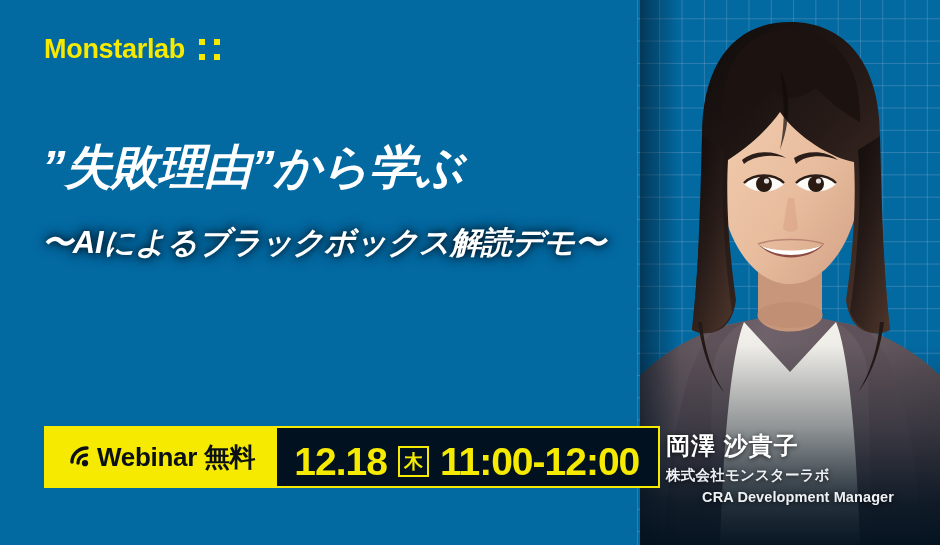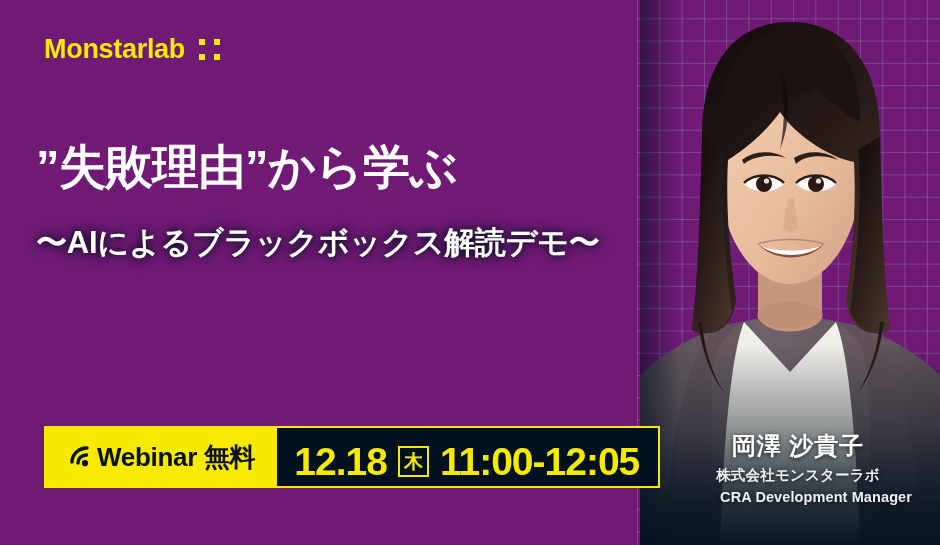--- a/index.html
+++ b/index.html
@@ -7,21 +7,21 @@
   html, body {
     width:940px; height:545px;
     background:#000;
     font-family:"Liberation Sans","DejaVu Sans",sans-serif;
     overflow:hidden;
   }
 
   .banner{
     position:relative;
     width:940px; height:545px;
-    background:#701a75;
+    background:#0369a1;
     overflow:hidden;
   }
 
   
   .grid-overlay{
     position:absolute;
     left:637px; top:0;
     width:303px; height:545px;
     background-image:
       linear-gradient(to right, rgba(150,180,210,.30) 1px, transparent 1px),
@@ -64,23 +64,24 @@
     line-height:1;
     white-space:nowrap;
   }
   .logo-mark{ display:flex; gap:9px; align-items:center; }
   .logo-mark .col{ display:flex; flex-direction:column; gap:9px; }
   .logo-mark .dot{ width:6px; height:6px; background:#f5ea00; }
 
   
   .headline{
     position:absolute;
-    left:36px; top:138px;
+    left:42px; top:138px;
     z-index:5;
     width:660px;
+    font-style:italic;
   }
   .h-line{
     color:#ffffff;
     font-weight:700;
     font-size:47px;
     line-height:1.24;
     letter-spacing:-.5px;
     white-space:nowrap;
   }
   .sub-line{
@@ -140,22 +141,22 @@
     display:flex; align-items:center; justify-content:center;
     font-size:19px;
     font-weight:600;
     line-height:1;
     flex:none;
   }
 
   
   .speaker{
     position:absolute;
-    right:28px; bottom:38px;
-    text-align:center;
+    right:46px; bottom:38px;
+    text-align:left;
     z-index:8;
   }
   .sp-name{
     color:#ffffff;
     font-size:24px;
     font-weight:700;
     letter-spacing:1px;
     line-height:1.25;
     white-space:nowrap;
     text-shadow:0 1px 5px rgba(0,0,0,.75);
@@ -298,21 +299,21 @@
       <svg class="webinar-icon" viewBox="0 0 26 24" aria-hidden="true">
         <path d="M23 3 C15 3 8 9 8 17" fill="none" stroke="#0b1016" stroke-width="3.4" stroke-linecap="round"></path>
         <path d="M22.5 10 C17.5 10 14 13.5 14 18" fill="none" stroke="#0b1016" stroke-width="3.4" stroke-linecap="round"></path>
         <circle cx="21" cy="18.2" r="3.1" fill="#0b1016"></circle>
       </svg>
       <span class="webinar-text">Webinar 無料</span>
     </div>
     <div class="date-block">
       <span class="date-text">12.18</span>
       <span class="dow-box">木</span>
-      <span class="date-text">11:00-12:05</span>
+      <span class="date-text">11:00-12:00</span>
     </div>
   </div>
 
   <div class="speaker">
     <div class="sp-name">岡澤 沙貴子</div>
     <div class="sp-company">株式会社モンスターラボ</div>
     <div class="sp-role">CRA Development Manager</div>
   </div>
 
 </div>

